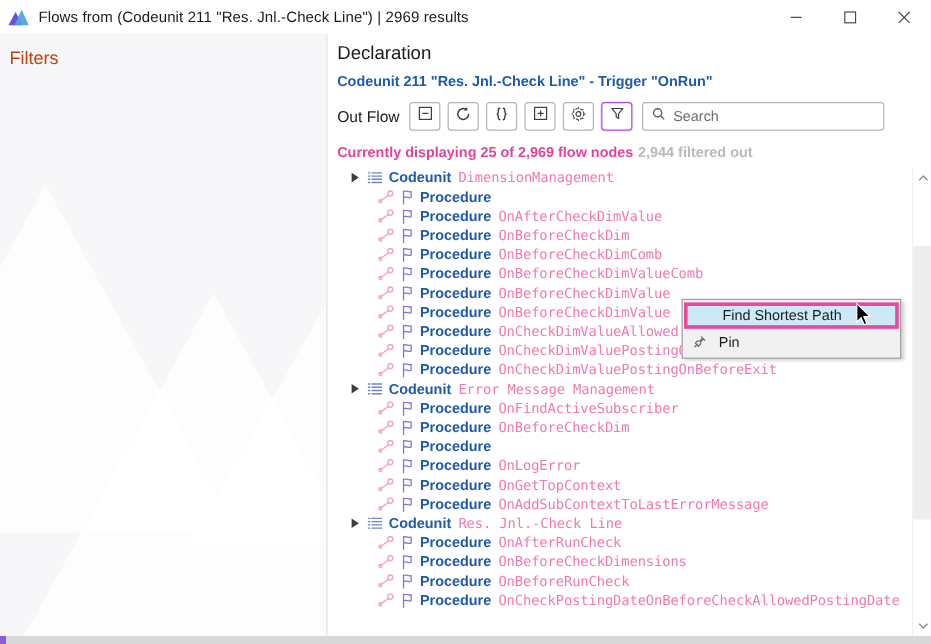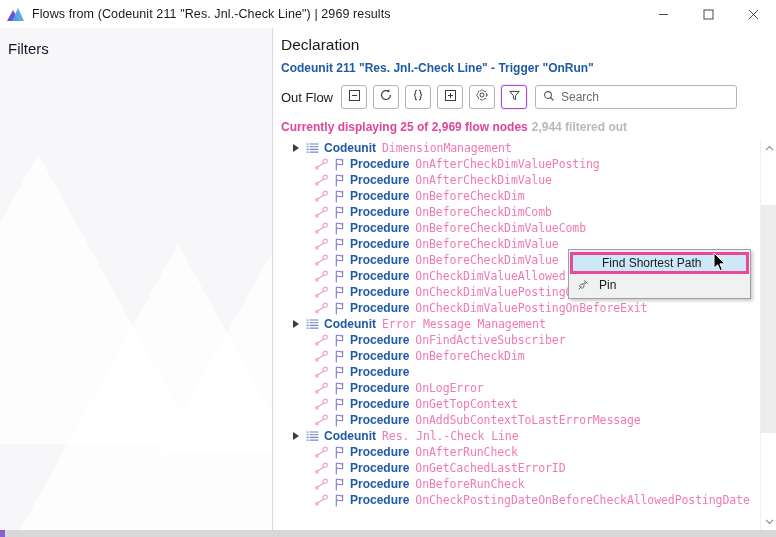--- a/index.html
+++ b/index.html
@@ -71,21 +71,21 @@
     border-right: 160px solid transparent;
     border-bottom: 290px solid rgba(255,255,255,0.75);
   }
   .wm1 { left: -122px; top: 126px; }
   .wm2 { left: 18px;  top: 216px; }
   .wm3 { left: 158px; top: 126px;
          border-left-width: 170px; border-right-width: 170px;
          border-bottom-width: 300px; }
   .filters-title {
     position: absolute; left: 8px; top: 12px;
-    font-size: 15px; color: #0f172a;
+    font-size: 15px; color: #c2410c;
   }
   .filter-select {
     position: absolute; left: 7px; top: 38px;
     width: 107px; height: 22px;
     background: linear-gradient(#fdfdfd, #eeeeee);
     border: 1px solid #acacac;
     border-radius: 2px;
     display: flex; align-items: center;
     font-size: 11.5px; color: #1b1b1b;
     padding-left: 6px;
@@ -432,21 +432,20 @@
               <path d="M8.6 4.9 L2 9.4" fill="none" stroke="#f4a4c9" stroke-width="1.2" stroke-linecap="round"></path>
               <circle cx="1.9" cy="9.6" r="1.3" fill="none" stroke="#f4a4c9" stroke-width="1.1"></circle>
             </svg>
           </span>
           <span class="icon-box ico-flag">
             <svg width="12" height="13" viewBox="0 0 12 13">
               <path d="M3.3 1.2 L3.3 12 M3.3 1.6 C5.6 0.4 7.5 2.6 9.6 1.6 L9.6 6.6 C7.5 7.6 5.6 5.4 3.3 6.6 Z" fill="none" stroke="#7d79d6" stroke-width="1.1" stroke-linejoin="round" stroke-linecap="round"></path>
             </svg>
           </span>
           <span class="kw">Procedure</span>
-          <span class="nm">OnAfterCheckDimValuePosting</span>
         </div>
         <div class="row leaf">
           <span class="icon-box ico-link">
             <svg width="14" height="12" viewBox="0 0 14 12">
               <circle cx="10.3" cy="3.2" r="2.1" fill="none" stroke="#f4a4c9" stroke-width="1.2"></circle>
               <path d="M8.6 4.9 L2 9.4" fill="none" stroke="#f4a4c9" stroke-width="1.2" stroke-linecap="round"></path>
               <circle cx="1.9" cy="9.6" r="1.3" fill="none" stroke="#f4a4c9" stroke-width="1.1"></circle>
             </svg>
           </span>
           <span class="icon-box ico-flag">
@@ -741,21 +740,21 @@
               <path d="M8.6 4.9 L2 9.4" fill="none" stroke="#f4a4c9" stroke-width="1.2" stroke-linecap="round"></path>
               <circle cx="1.9" cy="9.6" r="1.3" fill="none" stroke="#f4a4c9" stroke-width="1.1"></circle>
             </svg>
           </span>
           <span class="icon-box ico-flag">
             <svg width="12" height="13" viewBox="0 0 12 13">
               <path d="M3.3 1.2 L3.3 12 M3.3 1.6 C5.6 0.4 7.5 2.6 9.6 1.6 L9.6 6.6 C7.5 7.6 5.6 5.4 3.3 6.6 Z" fill="none" stroke="#7d79d6" stroke-width="1.1" stroke-linejoin="round" stroke-linecap="round"></path>
             </svg>
           </span>
           <span class="kw">Procedure</span>
-          <span class="nm">OnGetCachedLastErrorID</span>
+          <span class="nm">OnBeforeCheckDimensions</span>
         </div>
         <div class="row leaf">
           <span class="icon-box ico-link">
             <svg width="14" height="12" viewBox="0 0 14 12">
               <circle cx="10.3" cy="3.2" r="2.1" fill="none" stroke="#f4a4c9" stroke-width="1.2"></circle>
               <path d="M8.6 4.9 L2 9.4" fill="none" stroke="#f4a4c9" stroke-width="1.2" stroke-linecap="round"></path>
               <circle cx="1.9" cy="9.6" r="1.3" fill="none" stroke="#f4a4c9" stroke-width="1.1"></circle>
             </svg>
           </span>
           <span class="icon-box ico-flag">

